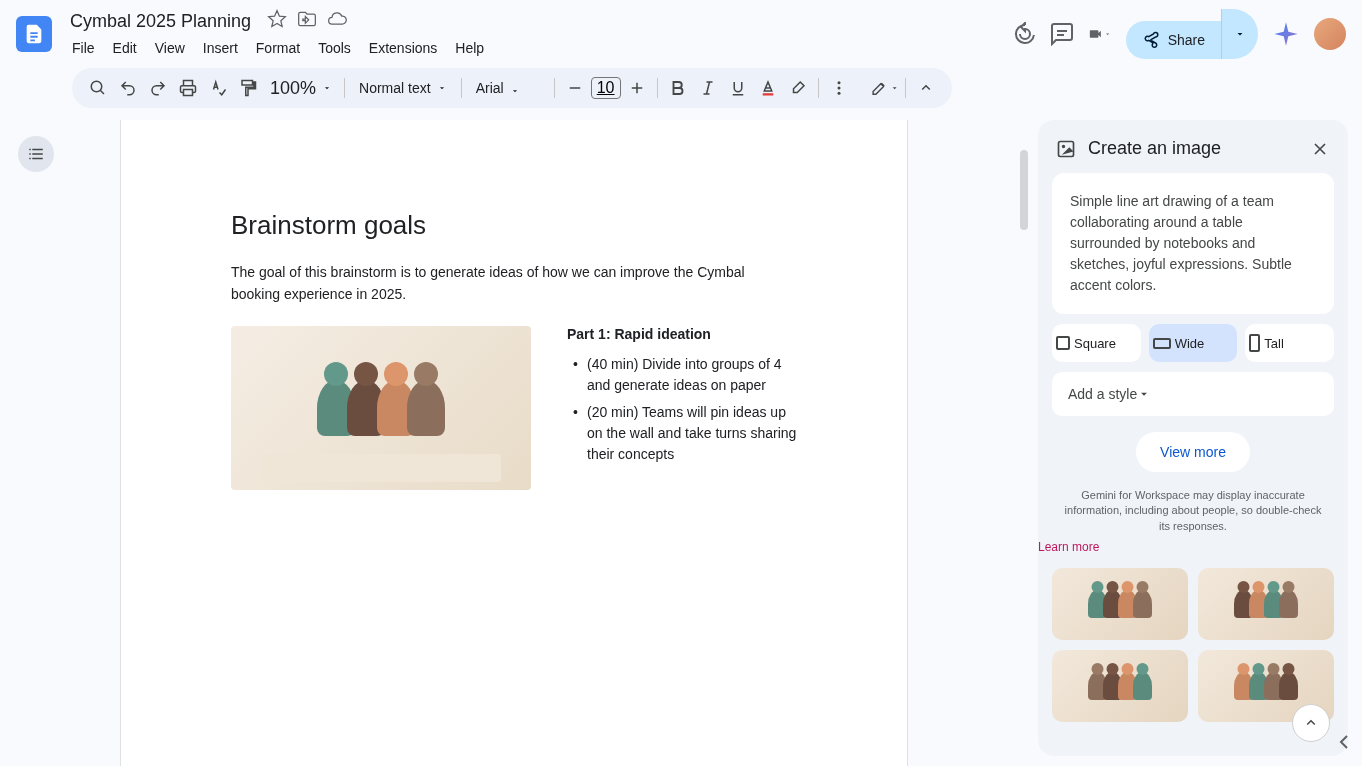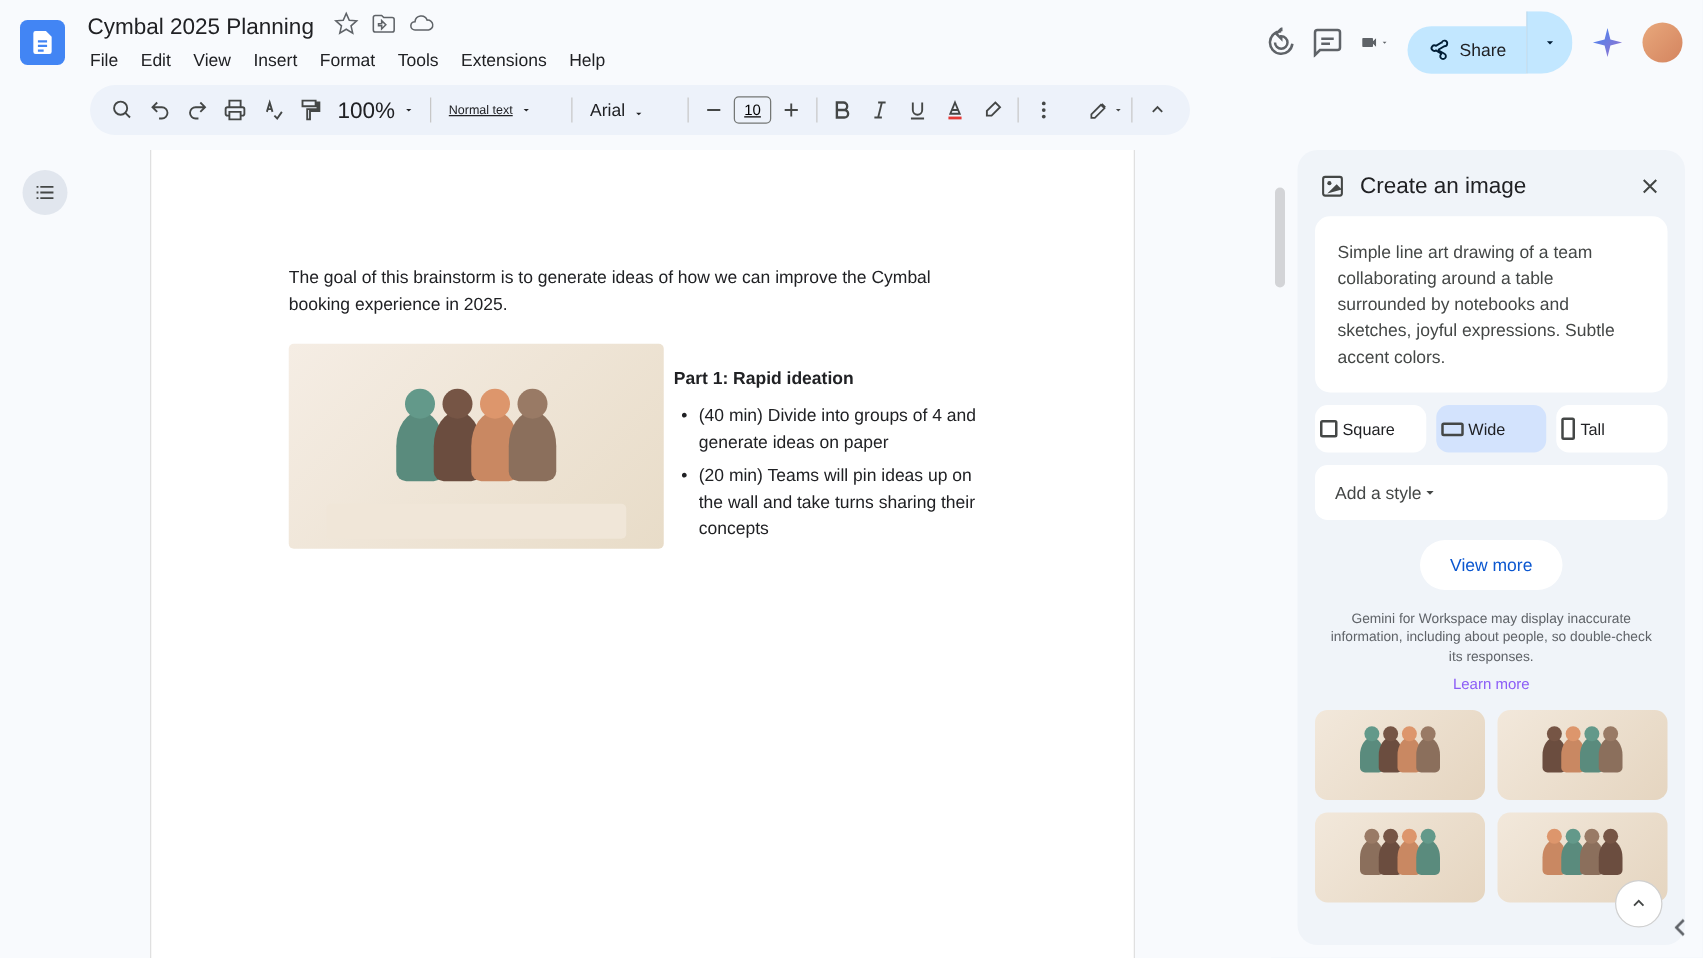--- a/index.html
+++ b/index.html
@@ -28,34 +28,34 @@
 .share-dropdown { background: #c2e7ff; border-radius: 0 40px 40px 0; padding: 10px 12px; cursor: pointer; border-left: 1px solid rgba(0,0,0,0.1); display: flex; align-items: center; }
 .gemini-star { width: 28px; height: 28px; }
 .avatar { width: 32px; height: 32px; border-radius: 50%; background: linear-gradient(135deg, #e8a87c, #d4845f); overflow: hidden; }
 
 
 .toolbar { display: flex; align-items: center; background: #edf2fa; border-radius: 24px; margin: 8px 16px 0 72px; padding: 4px 12px; height: 40px; gap: 2px; width: 880px; }
 .tool-btn { width: 28px; height: 28px; display: flex; align-items: center; justify-content: center; border-radius: 4px; cursor: pointer; color: #444746; }
 .tool-btn svg { width: 18px; height: 18px; fill: currentColor; }
 .zoom-select { display: flex; align-items: center; gap: 6px; padding: 0 6px; font-size: 18px; cursor: pointer; }
 .divider { width: 1px; height: 20px; background: #c7c7c7; margin: 0 4px; }
-.style-select { display: flex; align-items: center; gap: 6px; padding: 0 8px; font-size: 10px; cursor: pointer; min-width: 100px; text-decoration: underline; }
+.style-select { display: flex; align-items: center; gap: 6px; padding: 0 8px; font-size: 14px; cursor: pointer; min-width: 100px; }
 .font-select { display: flex; align-items: flex-end; gap: 6px; padding: 0 8px; font-size: 14px; cursor: pointer; min-width: 80px; }
-.font-size-input { width: 30px; height: 22px; border: 1px solid #747775; border-radius: 4px; text-align: center; font-size: 12px; background: transparent; text-decoration: underline; }
+.font-size-input { width: 30px; height: 22px; border: 1px solid #747775; border-radius: 4px; text-align: center; font-size: 16px; background: transparent; text-decoration: underline; }
 
 
 .main-area { display: flex; flex: 1; margin-top: 12px; overflow: hidden; }
 .left-sidebar { width: 72px; display: flex; flex-direction: column; align-items: center; padding-top: 16px; }
 .outline-btn { width: 36px; height: 36px; border-radius: 50%; background: #e1e6ee; display: flex; align-items: center; justify-content: center; cursor: pointer; color: #444746; }
 
 .doc-area { flex: 1; display: flex; justify-content: flex-start; overflow: auto; padding-left: 48px; }
 .page { width: 788px; background: white; min-height: 650px; padding: 90px 110px; border: 1px solid #e0e0e0; border-top: none; }
 .doc-h1 { font-size: 26px; font-weight: 400; color: #202124; margin-bottom: 20px; }
 .doc-p { font-size: 14px; line-height: 1.6; color: #202124; margin-bottom: 20px; }
-.doc-content-row { display: flex; gap: 8px; margin-top: 16px; align-items: flex-end; }
+.doc-content-row { display: flex; gap: 36px; margin-top: 16px; }
 .doc-image { width: 300px; height: 164px; background: linear-gradient(135deg, #f5ede4, #e8dcc8); border-radius: 4px; display: flex; align-items: center; justify-content: center; position: relative; overflow: hidden; }
 .doc-side { flex: 1; font-size: 14px; }
 .doc-h3 { font-weight: 700; margin-bottom: 12px; }
 .doc-bullet { padding-left: 20px; margin-bottom: 6px; line-height: 1.5; position: relative; }
 .doc-bullet::before { content: '•'; position: absolute; left: 6px; }
 
 
 .side-panel { width: 310px; background: #f0f4f9; border-radius: 16px; margin: 0 14px 10px 10px; padding: 18px 0; display: flex; flex-direction: column; position: relative; }
 .panel-header { display: flex; align-items: center; gap: 12px; padding: 0 18px 14px; }
 .panel-icon { width: 20px; height: 20px; color: #444746; }
@@ -70,21 +70,21 @@
 .ratio-shape { border: 2px solid #444746; border-radius: 2px; }
 .sq-shape { width: 14px; height: 14px; }
 .wide-shape { width: 18px; height: 11px; }
 .tall-shape { width: 11px; height: 18px; }
 
 .style-dropdown { background: white; border-radius: 10px; margin: 0 14px 16px; padding: 14px 16px; display: flex; justify-content: flex-start; align-items: center; cursor: pointer; font-size: 14px; color: #444746; }
 
 .view-more-btn { align-self: center; background: white; border: none; border-radius: 24px; padding: 12px 24px; font-size: 14px; color: #0b57d0; cursor: pointer; margin-bottom: 16px; }
 
 .disclaimer { font-size: 11px; text-align: center; color: #5f6368; padding: 0 20px 6px; line-height: 1.4; }
-.learn-link { font-size: 12px; text-align: center; color: #8b5cf6; cursor: pointer; margin-bottom: 14px; }
+.learn-link { font-size: 12px; color: #be185d; cursor: pointer; margin-bottom: 14px; }
 
 .results-grid { display: grid; grid-template-columns: 1fr 1fr; gap: 10px; padding: 0 14px; }
 .result-img { height: 72px; background: linear-gradient(135deg, #f2e8db, #e5d5c0); border-radius: 10px; cursor: pointer; position: relative; overflow: hidden; }
 
 .fab { position: absolute; bottom: 14px; right: 18px; width: 38px; height: 38px; border-radius: 50%; background: white; border: 1px solid #d0d0d0; display: flex; align-items: center; justify-content: center; cursor: pointer; color: #444746; }
 
 .collapse-btn { position: fixed; bottom: 12px; right: 6px; width: 24px; height: 24px; cursor: pointer; color: #5f6368; }
 
 .scroll-hint { position: absolute; right: 0; top: 30px; width: 8px; height: 80px; background: rgba(0,0,0,0.15); border-radius: 4px; }
 
@@ -293,20 +293,21 @@
     <div class="left-sidebar">
       <div class="outline-btn">
         <svg viewBox="0 0 24 24" style="width:18px;height:18px;fill:currentColor">
             <path d="M3 5h2v2H3zm4 0h14v2H7zM3 11h2v2H3zm4 0h14v2H7zM3 17h2v2H3zm4 0h14v2H7z"></path>
           </svg>
       </div>
     </div>
 
     <div class="doc-area" style="position:relative">
       <div class="page">
+        <h1 class="doc-h1">Brainstorm goals</h1>
         <p class="doc-p">The goal of this brainstorm is to generate ideas of how we can improve the Cymbal booking experience in 2025.</p>
         <div class="doc-content-row">
           <div class="doc-image">
             <div class="people-illustration">
               <div class="table-surface"></div>
               <div class="person p1"></div>
               <div class="person p2"></div>
               <div class="person p3"></div>
               <div class="person p4"></div>
             </div>

